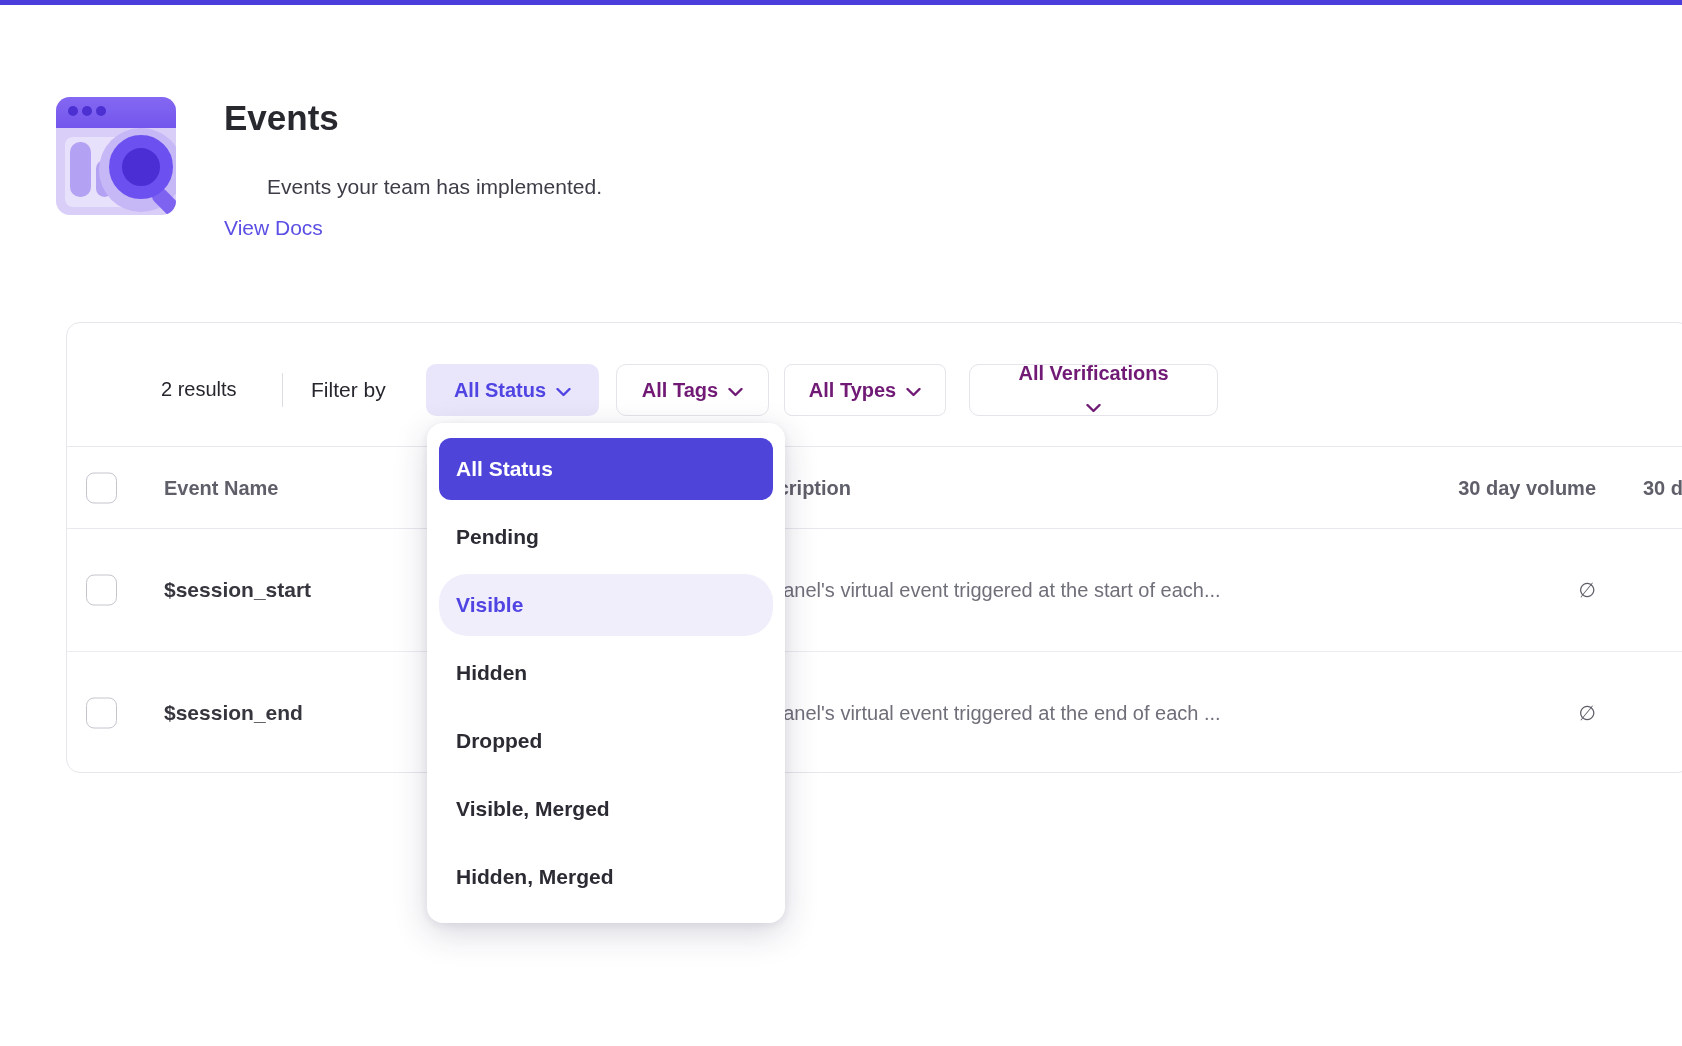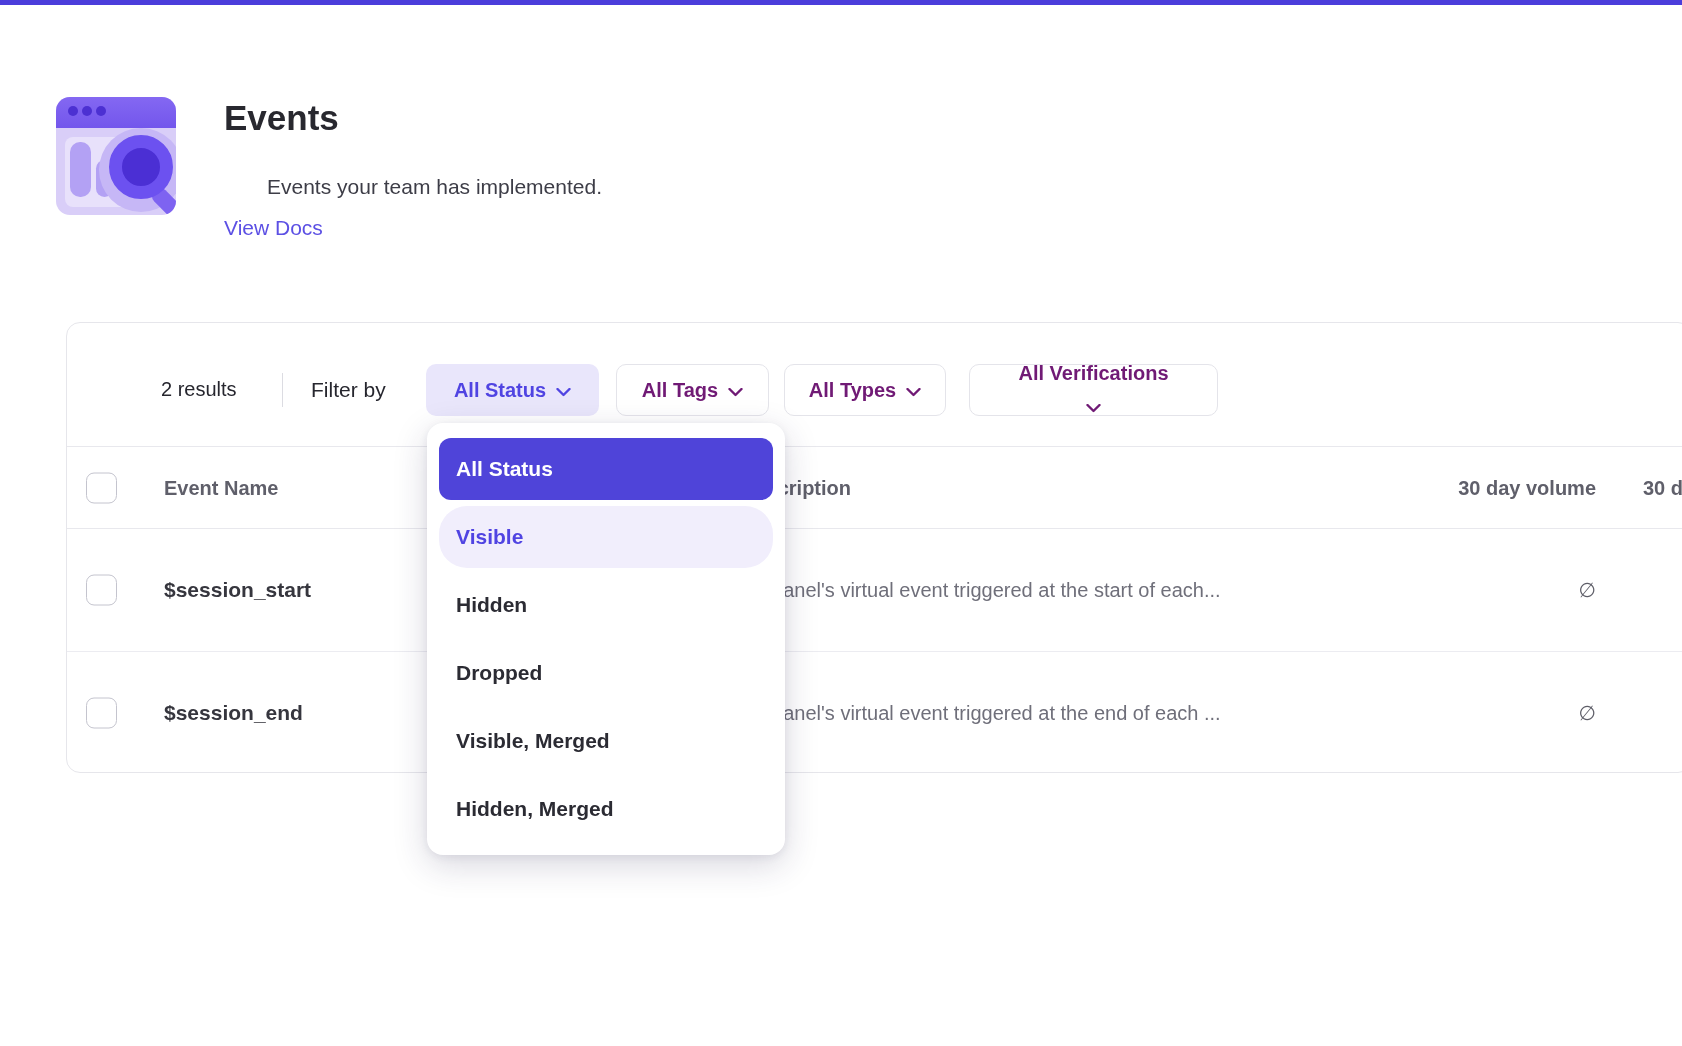--- a/index.html
+++ b/index.html
@@ -120,21 +120,21 @@
     <span><svg width="15" height="9" viewBox="0 0 14 9">
           <path d="M1 1l6 6 6-6" fill="none" stroke="currentColor" stroke-width="2.4" stroke-linecap="round" stroke-linejoin="round"></path>
         </svg></span>
   </div>
   <div class="chip" style="left:549px; width:153px;">
     <span>All Tags</span>
     <span><svg width="15" height="9" viewBox="0 0 14 9">
           <path d="M1 1l6 6 6-6" fill="none" stroke="currentColor" stroke-width="2.4" stroke-linecap="round" stroke-linejoin="round"></path>
         </svg></span>
   </div>
-  <div class="chip" style="left:717px; width:162px;">
+  <div class="chip" style="left:717px; width:162px;border-radius:8px;">
     <span>All Types</span>
     <span><svg width="15" height="9" viewBox="0 0 14 9">
           <path d="M1 1l6 6 6-6" fill="none" stroke="currentColor" stroke-width="2.4" stroke-linecap="round" stroke-linejoin="round"></path>
         </svg></span>
   </div>
   <div class="chip" style="left:902px; width:249px;flex-direction:column;">
     <span>All Verifications</span>
     <span><svg width="15" height="9" viewBox="0 0 14 9">
           <path d="M1 1l6 6 6-6" fill="none" stroke="currentColor" stroke-width="2.4" stroke-linecap="round" stroke-linejoin="round"></path>
         </svg></span>
@@ -158,18 +158,19 @@
   <div class="trow r2" style="top:328px">
     <div class="checkbox"></div>
     <div class="cell col-name">$session_end</div>
     <div class="cell col-desc">Mixpanel's virtual event triggered at the end of each ...</div>
     <div class="cell col-vol">∅</div>
   </div>
 </div>
 
 <div class="dropdown">
   <div class="dd-item selected">All Status</div>
+  <div class="dd-item">Pending</div>
   <div class="dd-item highlighted">Visible</div>
   <div class="dd-item">Hidden</div>
   <div class="dd-item">Dropped</div>
   <div class="dd-item">Visible, Merged</div>
   <div class="dd-item">Hidden, Merged</div>
 </div>
 
 </body></html>

